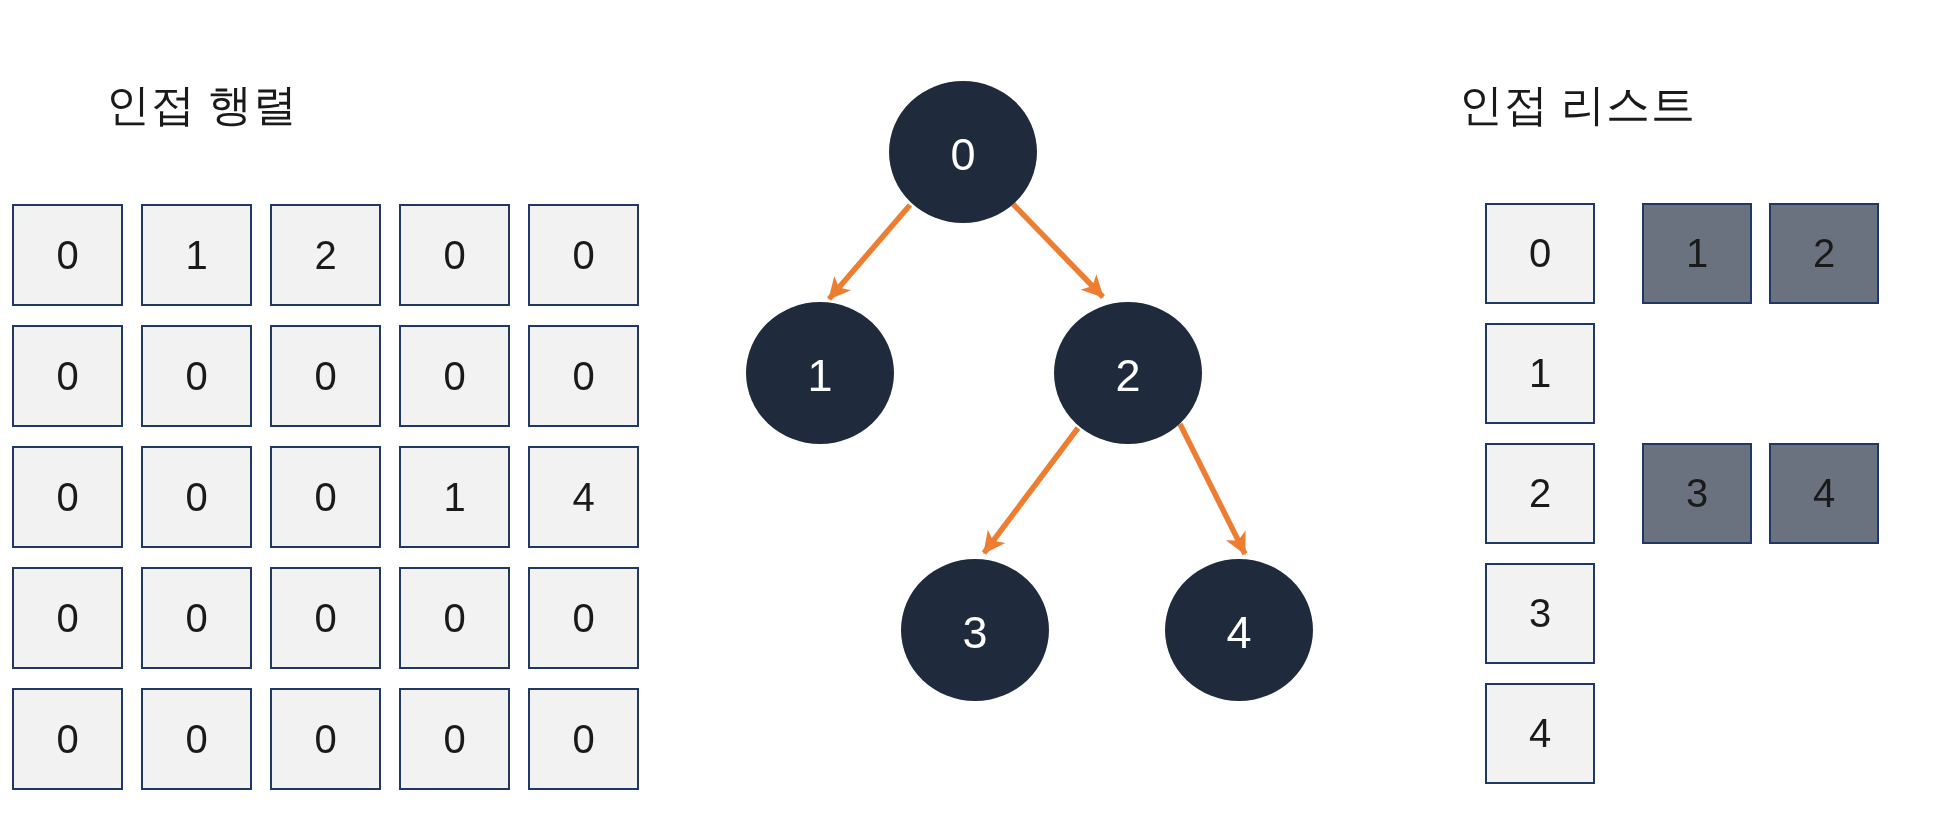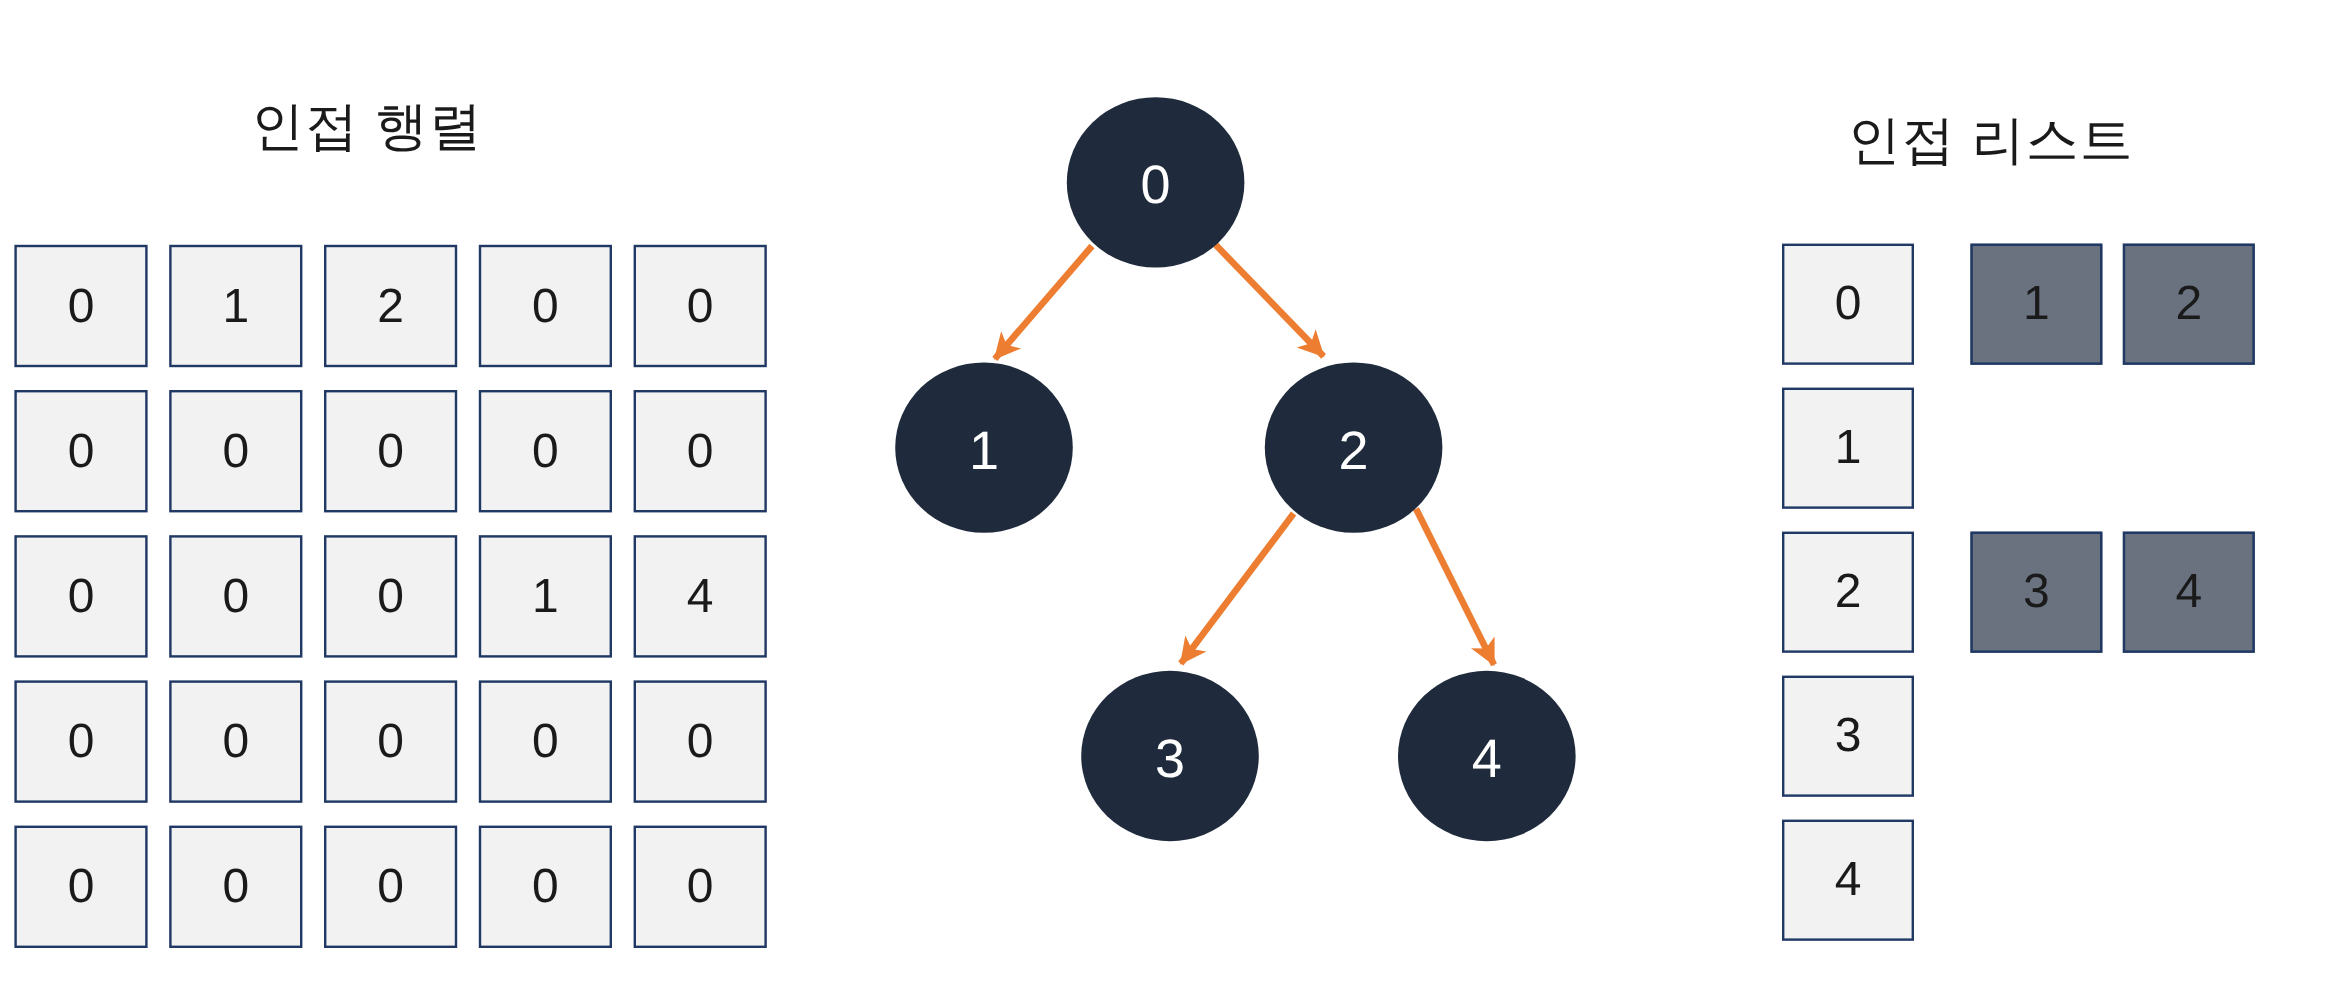--- a/index.html
+++ b/index.html
@@ -8,29 +8,30 @@
     width: 1943px;
     height: 840px;
     background: #ffffff;
     overflow: hidden;
     font-family: "Liberation Sans", "DejaVu Sans", sans-serif;
   }
   .title {
     position: absolute;
     top: 82px;
     width: 400px;
-    text-align: center;
+    text-align: left;
     font-size: 44px;
     line-height: 1.1;
     color: #1a1a1a;
     letter-spacing: 1px;
     white-space: nowrap;
+    font-family: Liberation Serif, serif;
   }
   .title-matrix { left: 106px; }
-  .title-list  { left: 1459px; margin-top: 12px; }
+  .title-list  { left: 1459px; }
   .cell {
     position: absolute;
     box-sizing: border-box;
     border: 2.5px solid #1f3864;
     display: flex;
     align-items: center;
     justify-content: center;
     font-size: 40px;
     color: #1a1a1a;
   }

